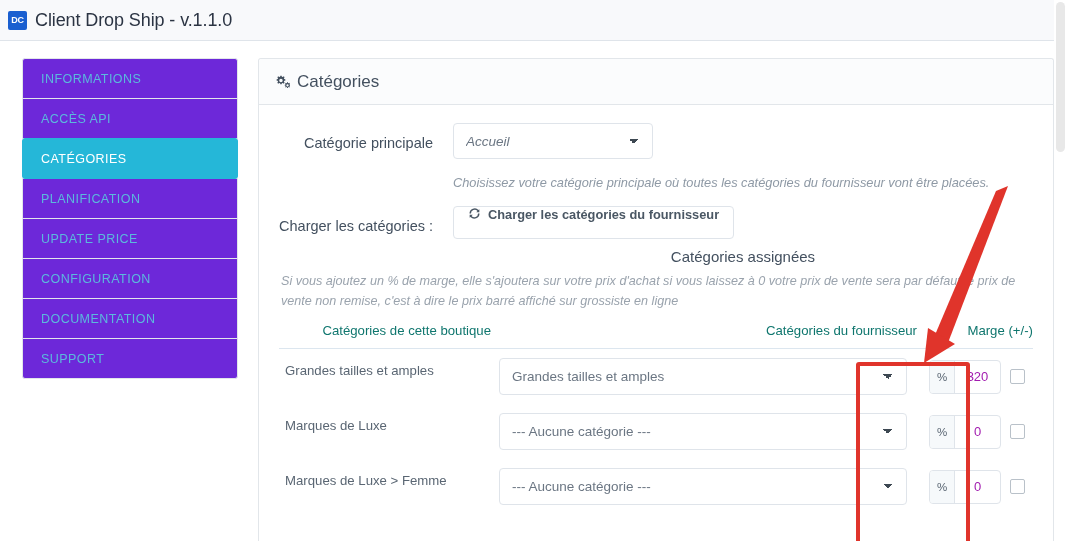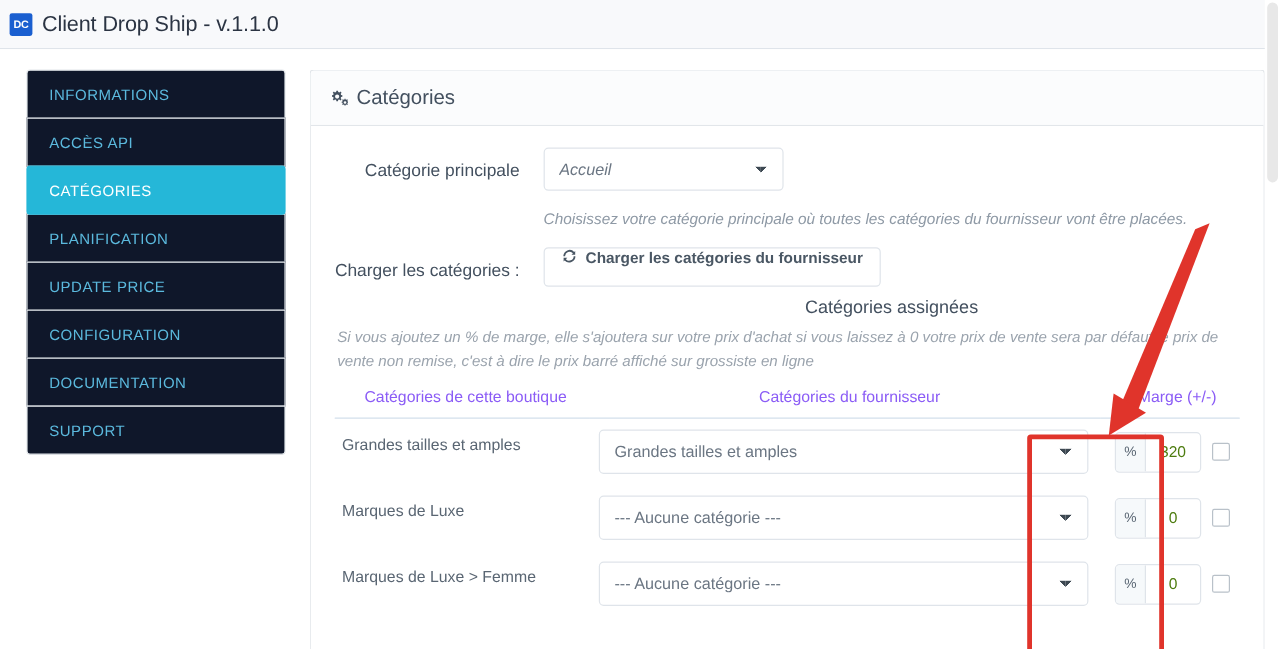--- a/index.html
+++ b/index.html
@@ -51,21 +51,21 @@
   }
 
   
   .sidebar {
     width: 216px;
     flex: 0 0 216px;
   }
   .nav-item {
     height: 41px;
     border: 1px solid #e2e6ea;
-    background: #0f172a;
+    background: #6d28d9;
     display: flex;
     align-items: center;
     padding-left: 18px;
     font-size: 12.5px;
     letter-spacing: 0.45px;
     color: #5bb9dd;
     cursor: pointer;
     margin-bottom: -1px;
   }
   .nav-item:first-child { border-radius: 3px 3px 0 0; }
@@ -196,22 +196,22 @@
 
   
   .map-table {
     width: 100%;
     margin-top: 12px;
     border-collapse: collapse;
   }
   .map-table th {
     font-weight: normal;
     font-size: 13.2px;
-    color: #8b5cf6;
-    text-align: center;
+    color: #0f766e;
+    text-align: right;
     padding: 0 0 10px 0;
     border-bottom: 1px solid #dce6ef;
     margin-top: 20px;
   }
   .map-table th.c1 { width: 212px; padding-left: 6px; }
   .map-table th.c2 { width: auto; padding-left: 8px; }
   .map-table th.c3 { width: 116px; padding-left: 12px; }
   .map-table td {
     padding: 9px 0 9px 0;
     vertical-align: middle;
@@ -252,21 +252,21 @@
     align-items: center;
     justify-content: center;
   }
   .input-group input {
     flex: 1 1 auto;
     min-width: 0;
     border: none;
     outline: none;
     text-align: center;
     font-size: 13px;
-    color: #4d7c0f;
+    color: #a21caf;
     font-family: "Liberation Sans", sans-serif;
     background: transparent;
   }
   .row-check {
     width: 15px; height: 15px;
     border: 1px solid #b9c1c9;
     border-radius: 2px;
     background: #ffffff;
     cursor: pointer;
     flex: 0 0 15px;

